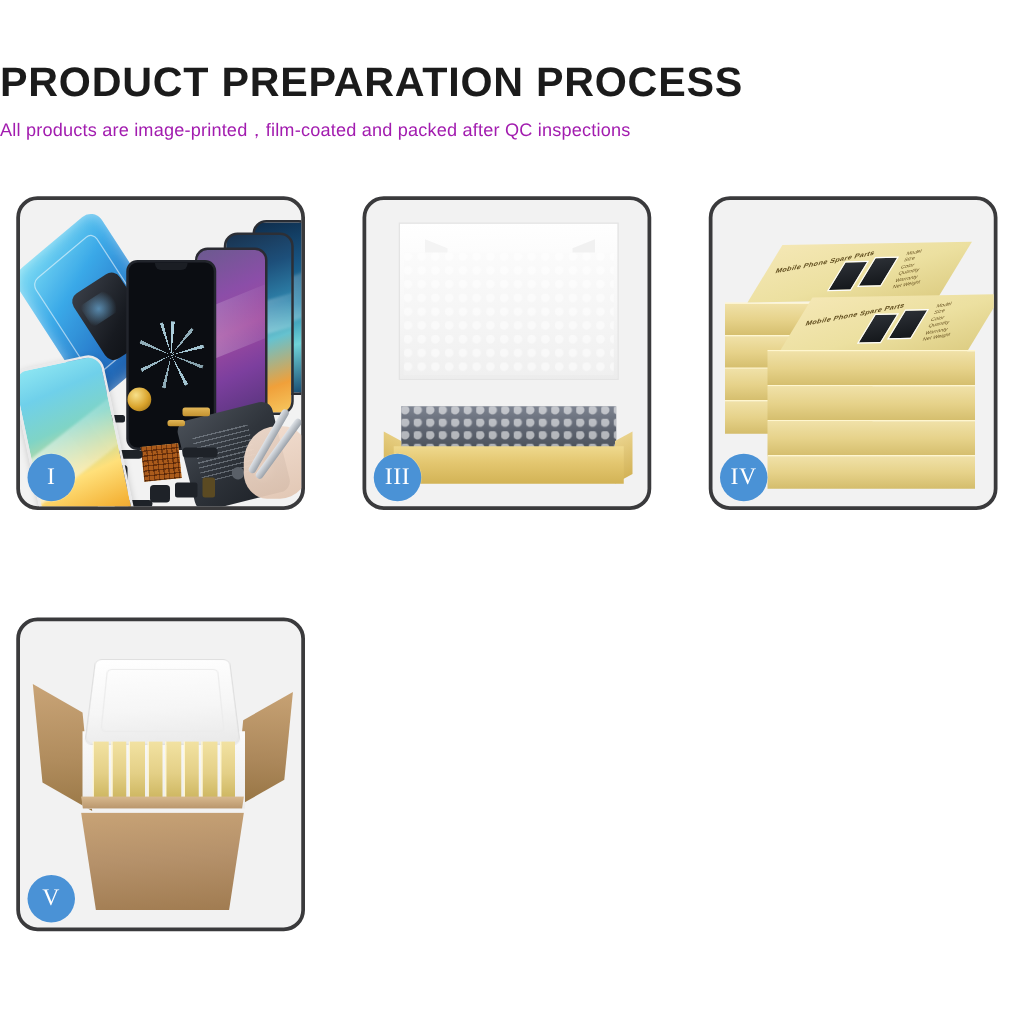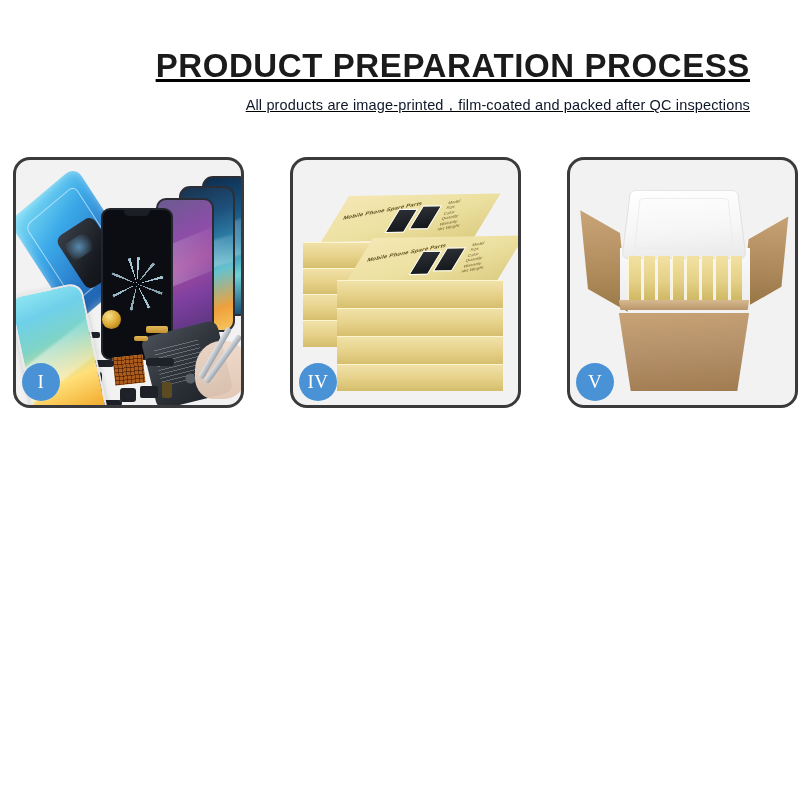--- a/index.html
+++ b/index.html
@@ -14,39 +14,38 @@
     overflow: hidden;
     position: relative;
   }
 
   
   .header {
     position: absolute;
     left: 0;
     top: 0;
     width: 750px;
-    text-align: right;
-    text-decoration: underline;
+    text-align: left;
   }
   .page-title {
     margin: 0;
     padding-top: 46px;
     font-size: 33px;
     line-height: 40px;
     font-weight: 700;
     letter-spacing: 0.6px;
     color: #1b1b1b;
     font-family: "Liberation Sans", sans-serif;
   }
   .page-subtitle {
     margin: 0;
     padding-top: 9px;
     font-size: 14.5px;
     line-height: 20px;
-    color: #0f172a;
+    color: #a21caf;
     font-weight: 400;
     letter-spacing: 0.15px;
   }
 
   
   .grid {
     position: absolute;
     left: 13px;
     top: 157px;
     width: 786px;
@@ -664,20 +663,34 @@
       <div class="p1-part" style="left:86px;top:240px;width:20px;height:6px;border-radius:3px;"></div>
 
       <div class="p1-hand"></div>
       <div class="p1-tweezer"></div>
       <div class="p1-tweezer second"></div>
     </div>
     <div class="badge">I</div>
   </div>
 
 
+  <div class="panel">
+    <div class="panel-stage">
+      <div class="p3-lid">
+        <div class="p3-lid-flapL"></div>
+        <div class="p3-lid-flapR"></div>
+      </div>
+      <div class="p3-inner"></div>
+      <div class="p3-bubblepad"></div>
+      <div class="p3-box-left"></div>
+      <div class="p3-box-right"></div>
+      <div class="p3-box-front"></div>
+    </div>
+    <div class="badge">III</div>
+  </div>
 
   <div class="panel">
     <div class="panel-stage">
       <div class="p4-stack">
 
         <div class="p4-box" style="left:2px;top:62px;width:118px;height:26px;"></div>
         <div class="p4-box" style="left:2px;top:88px;width:118px;height:26px;"></div>
         <div class="p4-box" style="left:2px;top:114px;width:118px;height:26px;"></div>
         <div class="p4-box" style="left:2px;top:140px;width:118px;height:26px;"></div>
 

